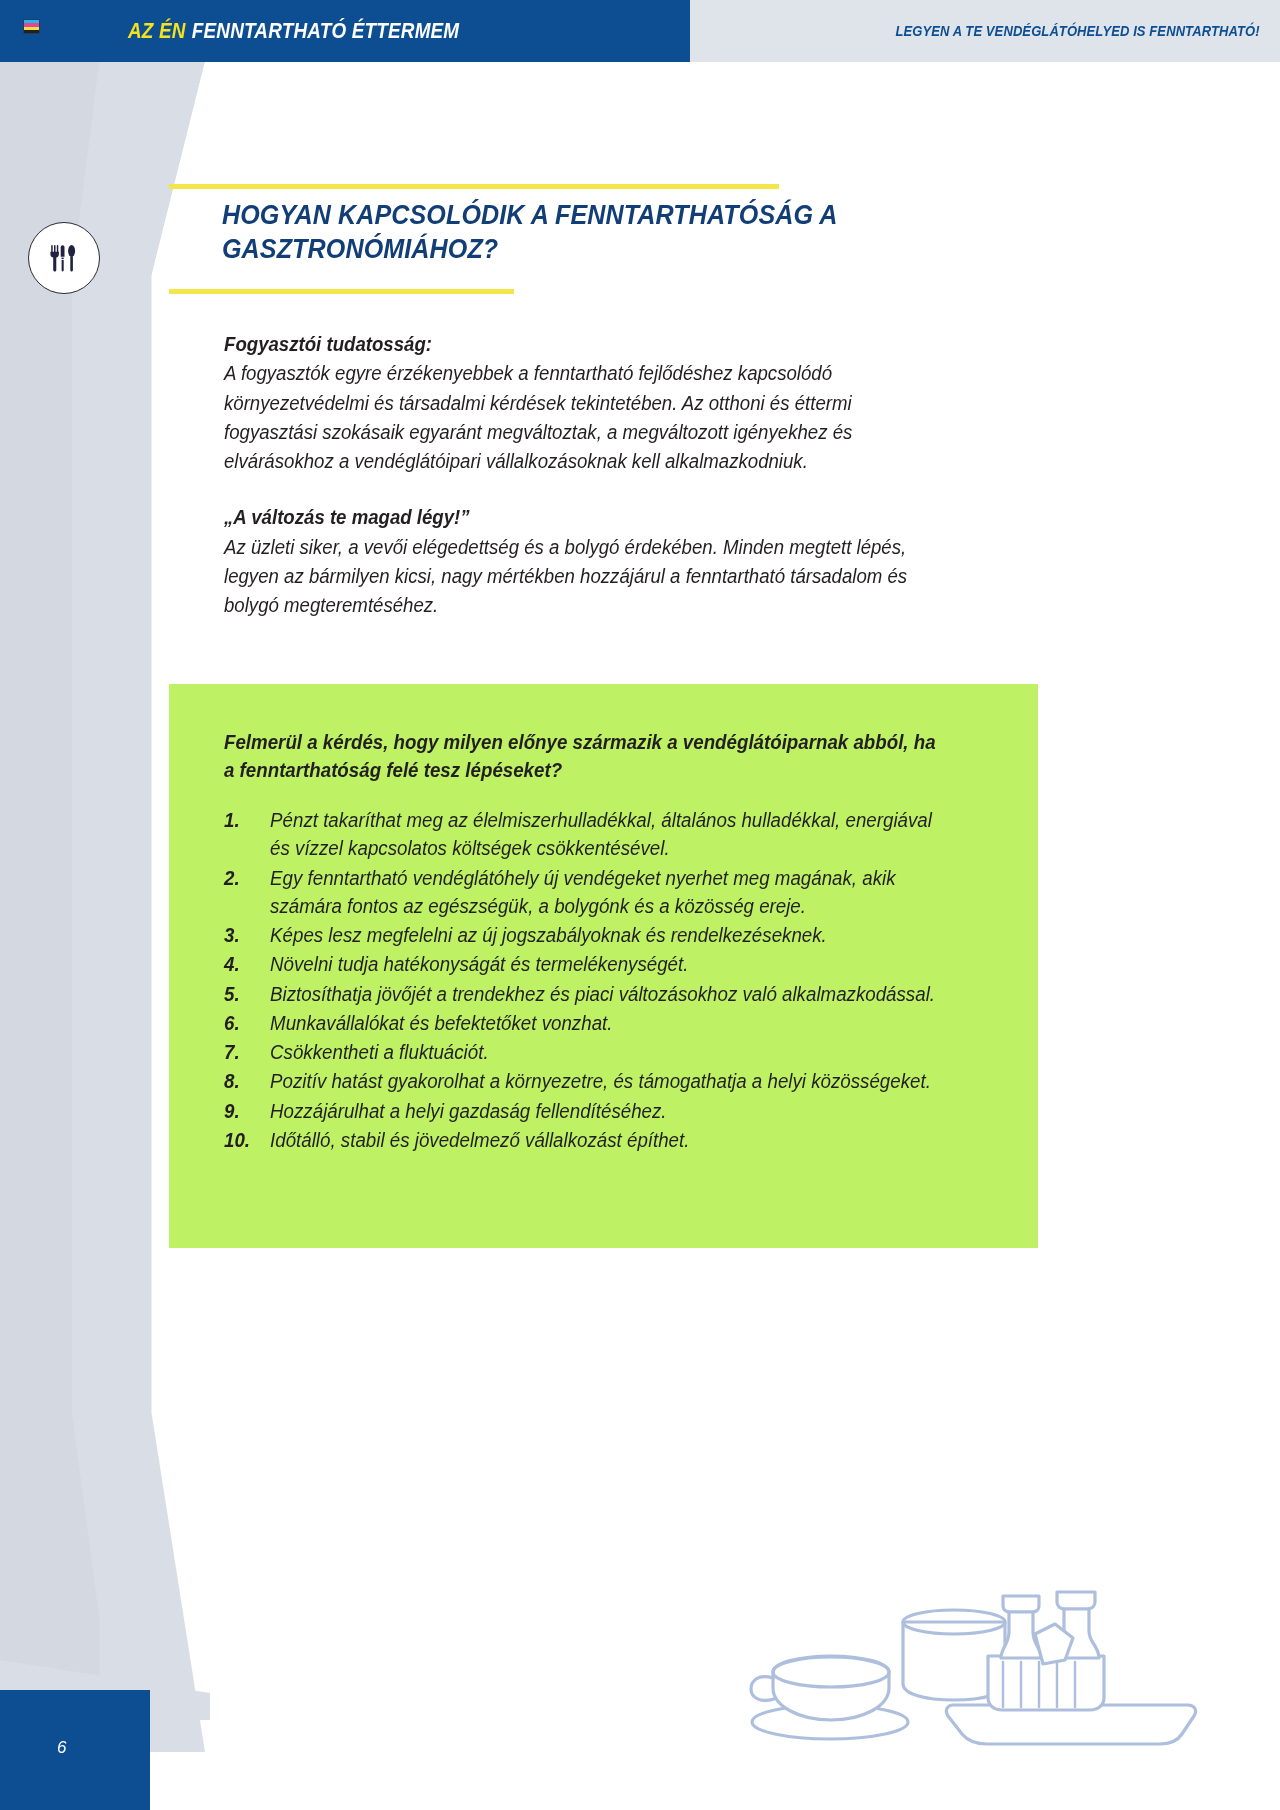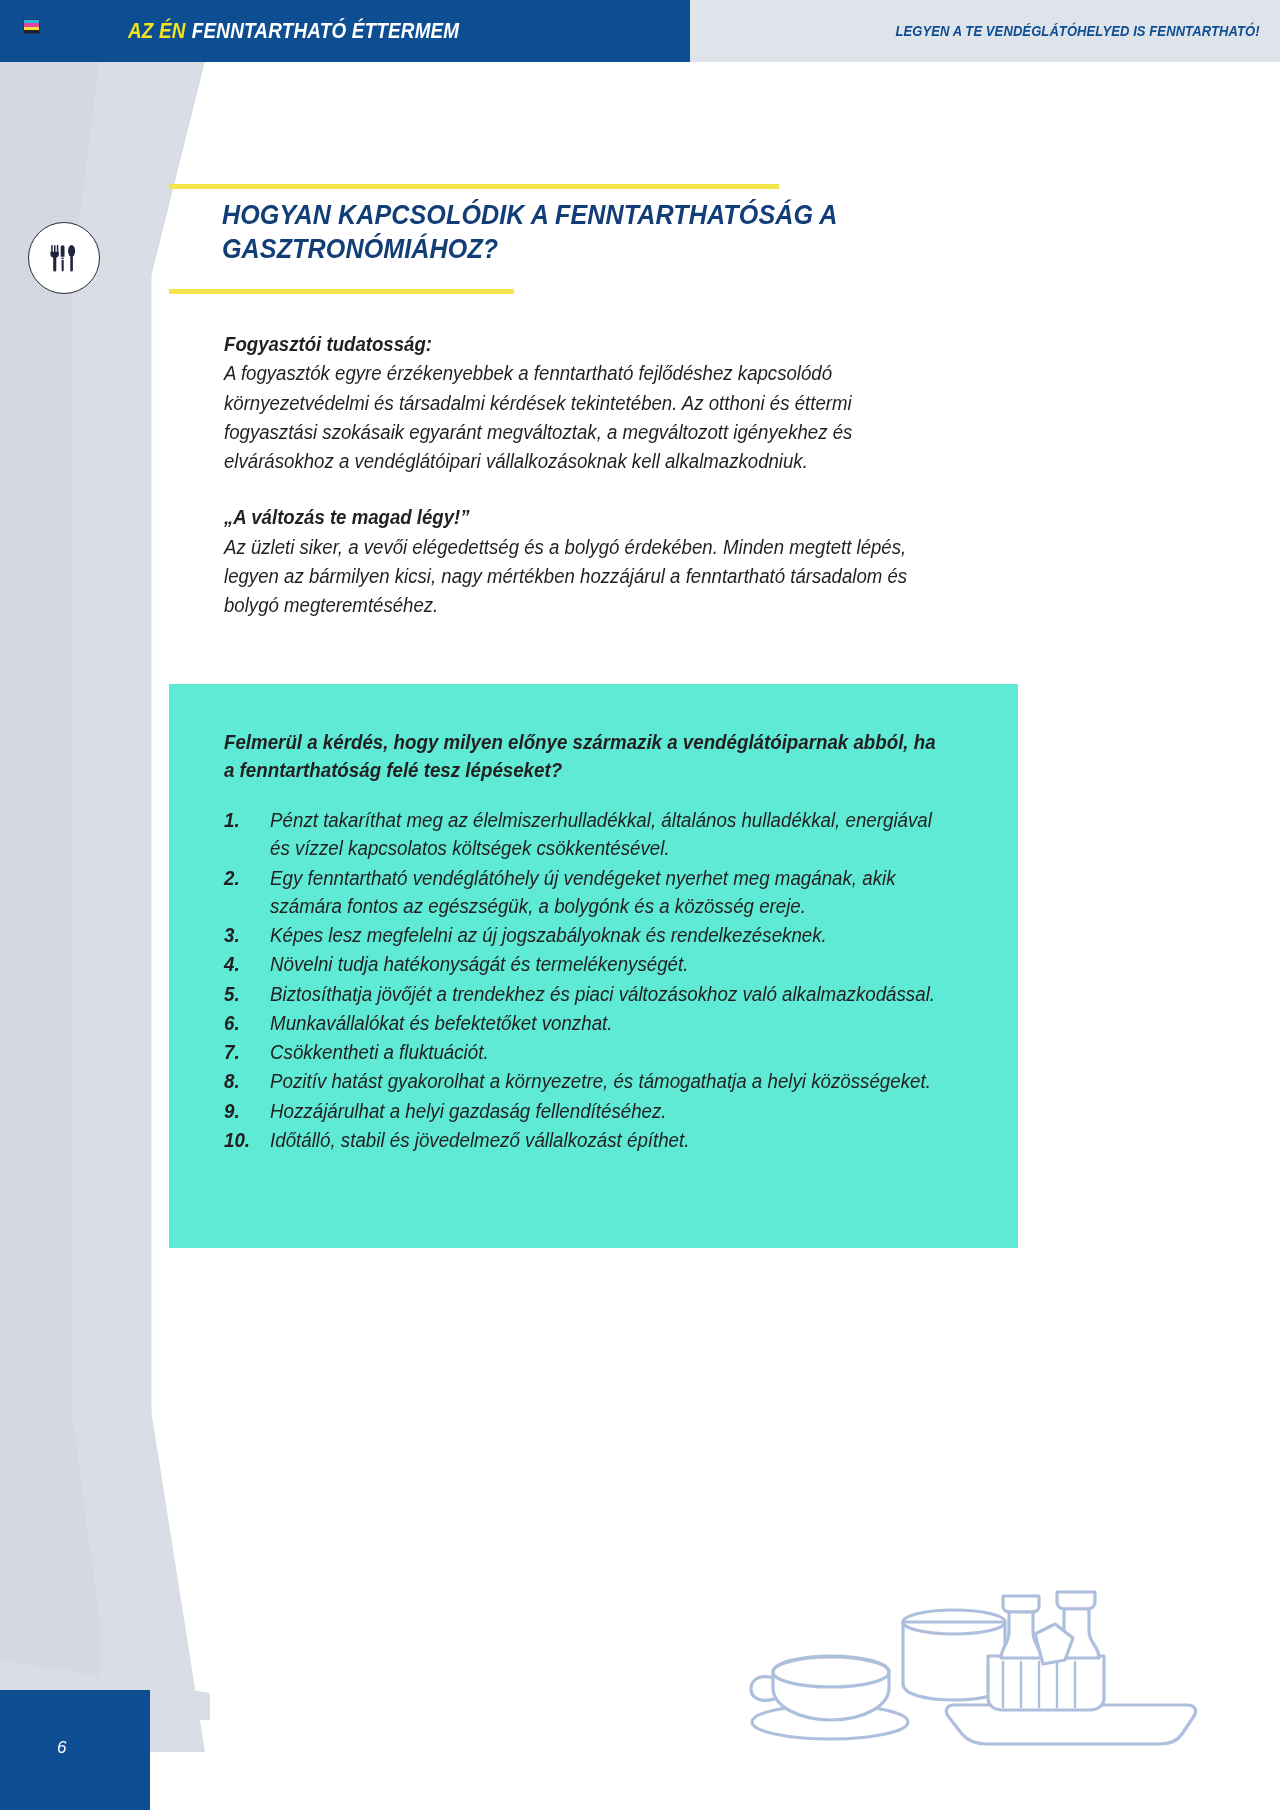--- a/index.html
+++ b/index.html
@@ -93,21 +93,21 @@
     color:#231f20;font-size:19.5px;line-height:1.5;
     transform:scaleX(.955);transform-origin:left top;
   }
   .body-block .lead{font-weight:bold;display:block;}
   .body-block p{margin:0 0 27px 0;}
   .body-block p:last-child{margin-bottom:0;}
 
   
   .infobox{
     position:absolute;left:169px;top:684px;width:849px;height:564px;
-    background:#5eead4;z-index:4;
+    background:#bef264;z-index:4;padding-left:20px;
   }
   .infobox-head{
     position:absolute;left:55px;top:45px;width:745px;
     font-size:19.5px;font-weight:bold;color:#231f20;line-height:1.42;
     transform:scaleX(.96);transform-origin:left top;
   }
   .list{
     position:absolute;left:55px;top:122px;width:760px;
     font-size:19.5px;color:#231f20;line-height:1.45;
     transform:scaleX(.96);transform-origin:left top;

